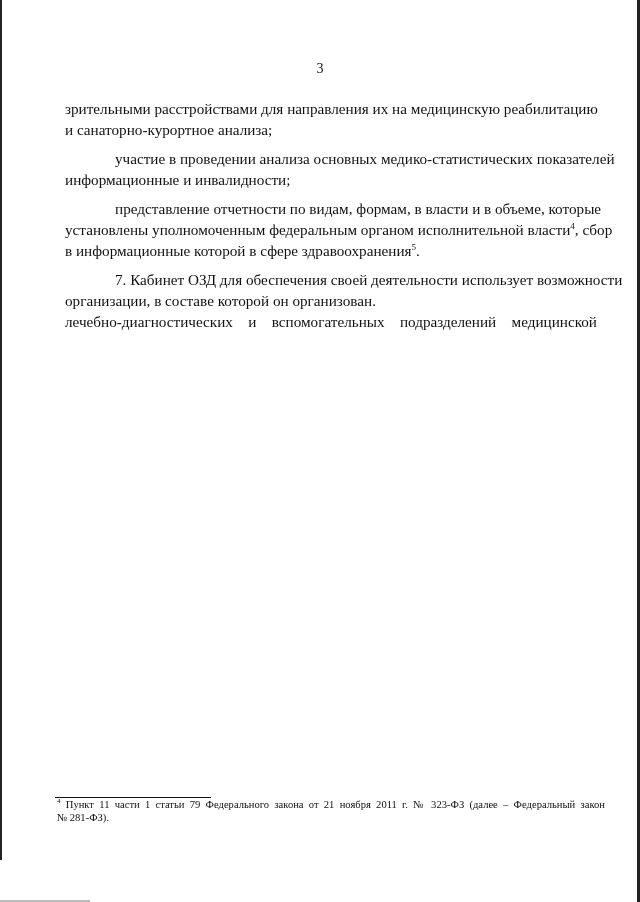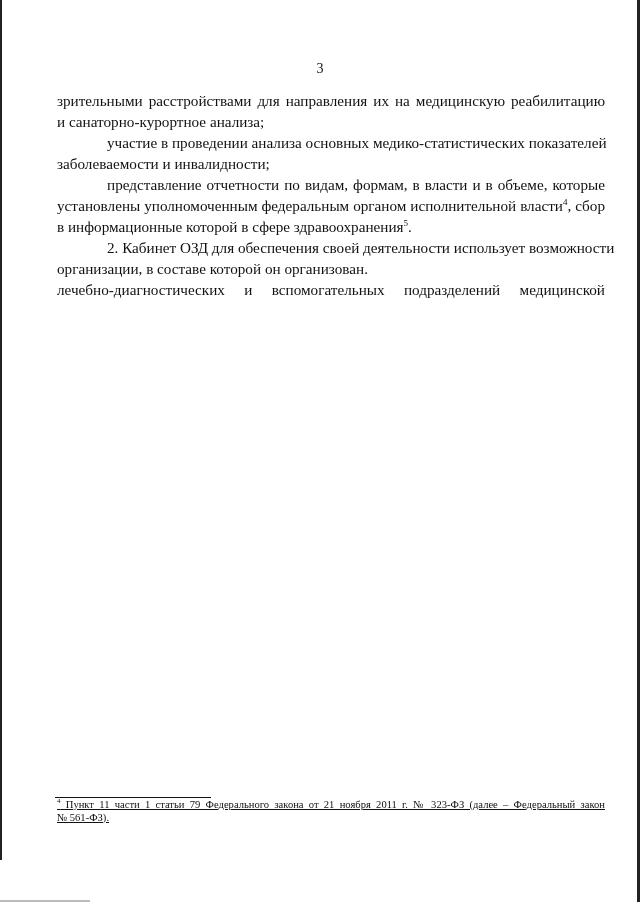--- a/index.html
+++ b/index.html
@@ -42,21 +42,21 @@
     }
     .body-text {
       position: absolute;
       left: 57px;
       top: 90px;
       width: 548px;
       font-size: 15.2px;
       line-height: 21px;
     }
     .para {
-      margin: 0;
+      margin: 8px;
       text-align: justify;
       text-align-last: left;
     }
     .line {
       display: block;
       text-align: justify;
       text-align-last: justify;
       white-space: nowrap;
     }
     .line.last {
@@ -75,55 +75,54 @@
       height: 1px;
       background: #111;
     }
     .footnotes {
       position: absolute;
       left: 57px;
       top: 799px;
       width: 548px;
       font-size: 10.6px;
       line-height: 12.5px;
-      text-decoration: underline;
     }
     .footnotes .fn { margin: 0; }
     .footnotes sup { font-size: 7px; }
   </style>
 </head>
 <body>
 
 <div class="edge-left"></div>
 <div class="edge-right"></div>
 <div class="edge-bottom"></div>
 
 <div class="page-number">3</div>
 
 <div class="body-text">
   <p class="para">
     <span class="line">зрительными расстройствами  для направления их на медицинскую реабилитацию</span>
     <span class="line last">и санаторно-курортное анализа;</span>
   </p>
   <p class="para">
     <span class="line" style="text-indent:50px">участие в проведении анализа основных медико-статистических показателей</span>
-    <span class="line last">заболеваемости и инвалидности;</span>
+    <span class="line last">информационные и инвалидности;</span>
   </p>
   <p class="para">
     <span class="line" style="text-indent:50px">представление отчетности по видам, формам, в власти и в объеме, которые</span>
     <span class="line"><span>установлены уполномоченным федеральным органом исполнительной власти</span><sup>4</sup><span>, сбор</span></span>
     <span class="line last"><span>в информационные которой в сфере здравоохранения</span><sup>5</sup><span>.</span></span>
   </p>
   <p class="para">
-    <span class="line" style="text-indent:50px">2. Кабинет ОЗД для обеспечения своей деятельности использует возможности</span>
+    <span class="line" style="text-indent:50px">7. Кабинет ОЗД для обеспечения своей деятельности использует возможности</span>
     <span class="line last">организации, в составе которой он организован.</span>
     <span class="line">лечебно-диагностических и вспомогательных подразделений медицинской</span>
   </p>
 </div>
 
 <div class="footnote-rule"></div>
 
 <div class="footnotes">
   <p class="fn">
     <span class="line"><sup>4</sup><span> Пункт 11 части 1 статьи 79 Федерального закона от 21 ноября 2011 г. № 323-ФЗ (далее – Федеральный закон</span></span>
-    <span class="line last">№ 561-ФЗ).</span>
+    <span class="line last">№ 281-ФЗ).</span>
   </p>
 </div>
 
 </body></html>

